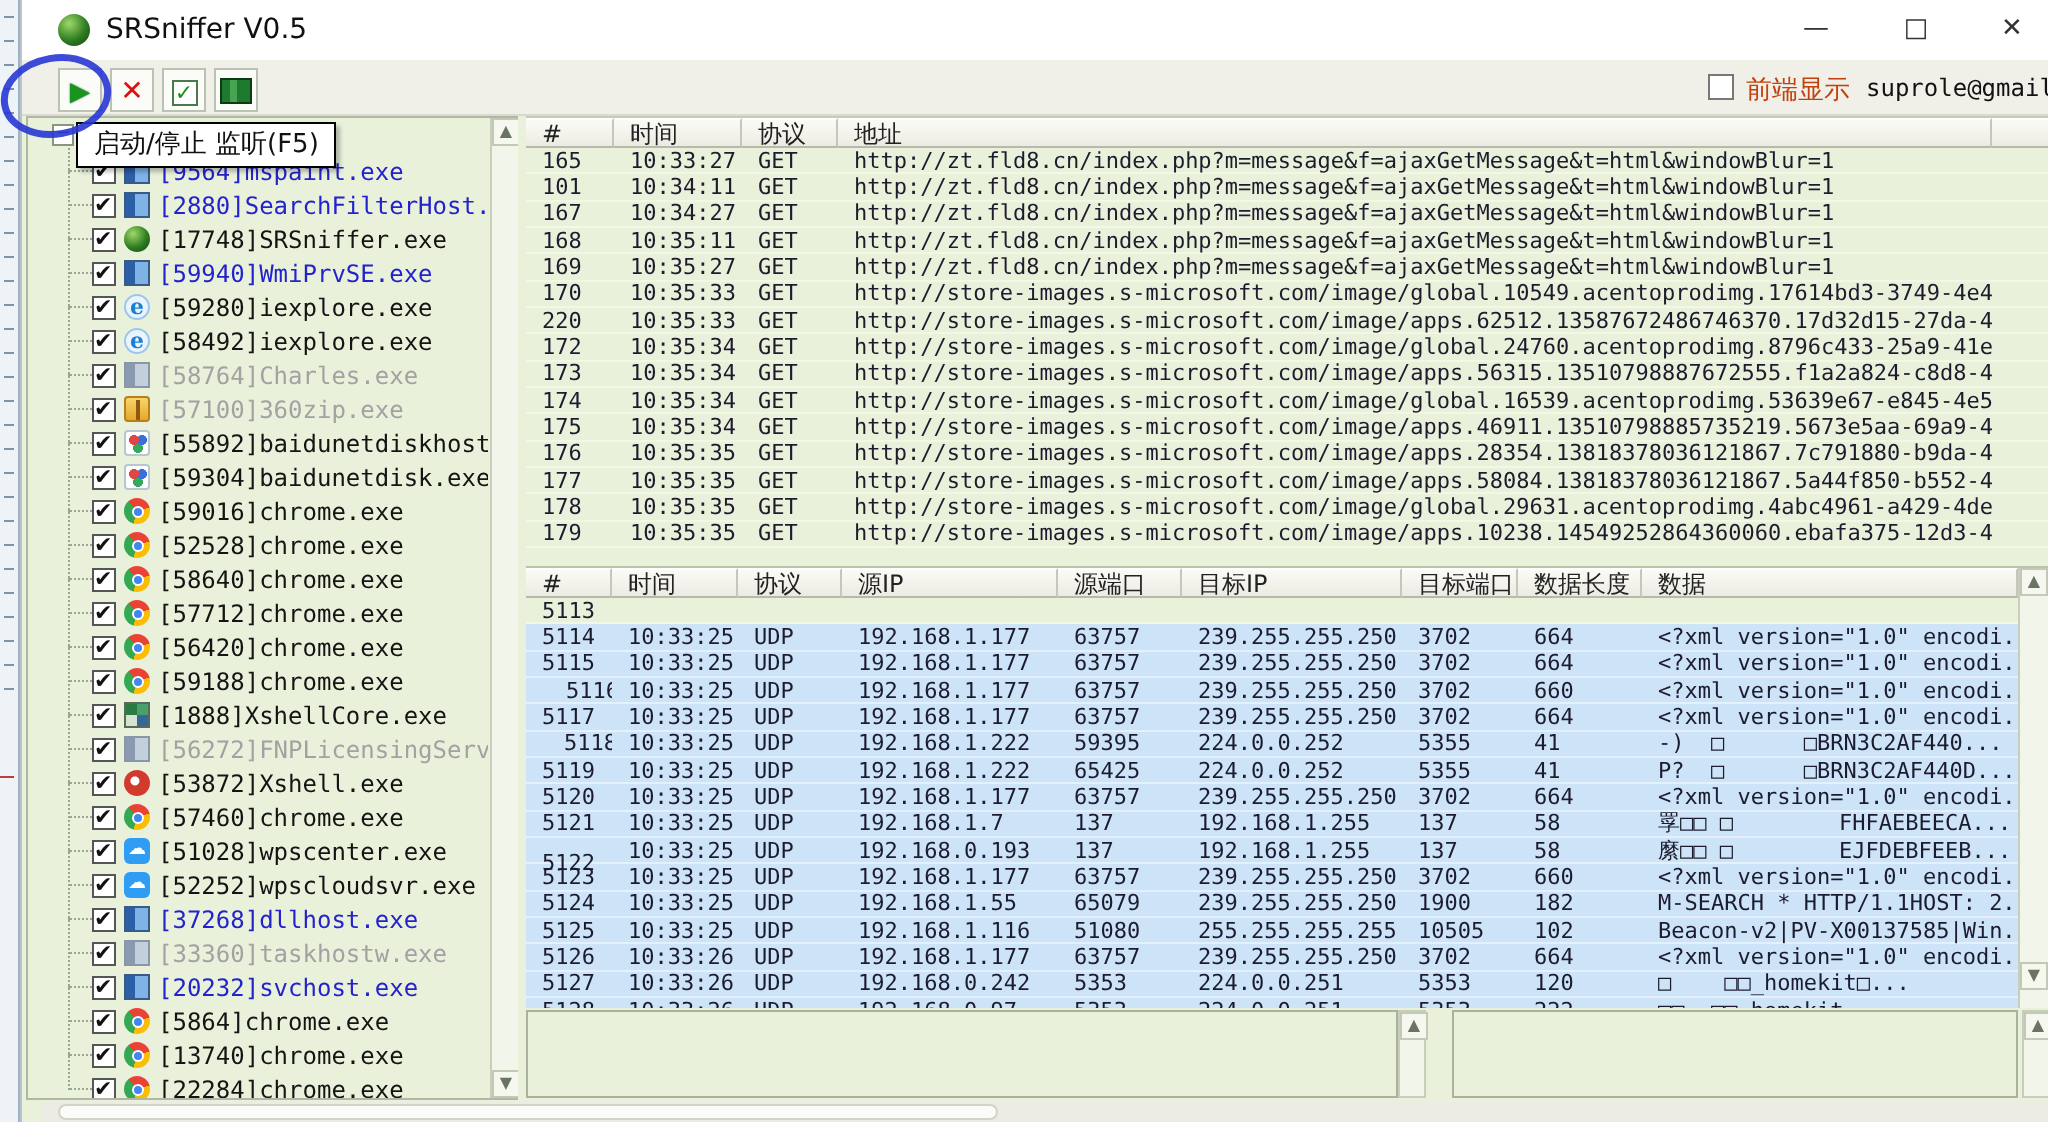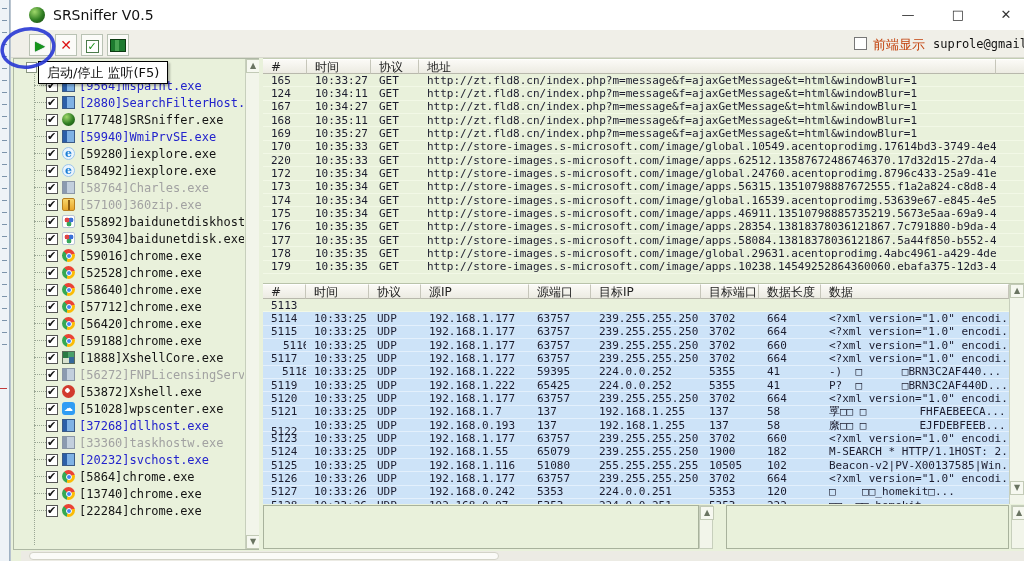--- a/index.html
+++ b/index.html
@@ -272,22 +272,34 @@
           </div>
           <div class="proc-row">
             <span class="stub"></span>
             <span class="cb"></span>
             <span class="ic ic-xshell"></span>
             <span class="plabel black">[53872]Xshell.exe</span>
           </div>
           <div class="proc-row">
             <span class="stub"></span>
             <span class="cb"></span>
+            <span class="ic ic-chrome"></span>
+            <span class="plabel black">[57460]chrome.exe</span>
+          </div>
+          <div class="proc-row">
+            <span class="stub"></span>
+            <span class="cb"></span>
             <span class="ic ic-cloud"></span>
             <span class="plabel black">[51028]wpscenter.exe</span>
+          </div>
+          <div class="proc-row">
+            <span class="stub"></span>
+            <span class="cb"></span>
+            <span class="ic ic-cloud"></span>
+            <span class="plabel black">[52252]wpscloudsvr.exe</span>
           </div>
           <div class="proc-row">
             <span class="stub"></span>
             <span class="cb"></span>
             <span class="ic ic-win"></span>
             <span class="plabel blue">[37268]dllhost.exe</span>
           </div>
           <div class="proc-row">
             <span class="stub"></span>
             <span class="cb"></span>
@@ -336,21 +348,21 @@
             <div class="hcell" style="width: 29px;"></div>
           </div>
         <div class="rows-wrap" id="httpRows">
             <div class="trow">
               <div class="cell" style="width: 44px;">165</div>
               <div class="cell" style="width: 64px;">10:33:27</div>
               <div class="cell" style="width: 48px;">GET</div>
               <div class="cell" style="width: 577px;">http://zt.fld8.cn/index.php?m=message&amp;f=ajaxGetMessage&amp;t=html&amp;windowBlur=1</div>
             </div>
             <div class="trow">
-              <div class="cell" style="width: 44px;">124</div>
+              <div class="cell" style="width: 44px;">101</div>
               <div class="cell" style="width: 64px;">10:34:11</div>
               <div class="cell" style="width: 48px;">GET</div>
               <div class="cell" style="width: 577px;">http://zt.fld8.cn/index.php?m=message&amp;f=ajaxGetMessage&amp;t=html&amp;windowBlur=1</div>
             </div>
             <div class="trow">
               <div class="cell" style="width: 44px;">167</div>
               <div class="cell" style="width: 64px;">10:34:27</div>
               <div class="cell" style="width: 48px;">GET</div>
               <div class="cell" style="width: 577px;">http://zt.fld8.cn/index.php?m=message&amp;f=ajaxGetMessage&amp;t=html&amp;windowBlur=1</div>
             </div>

